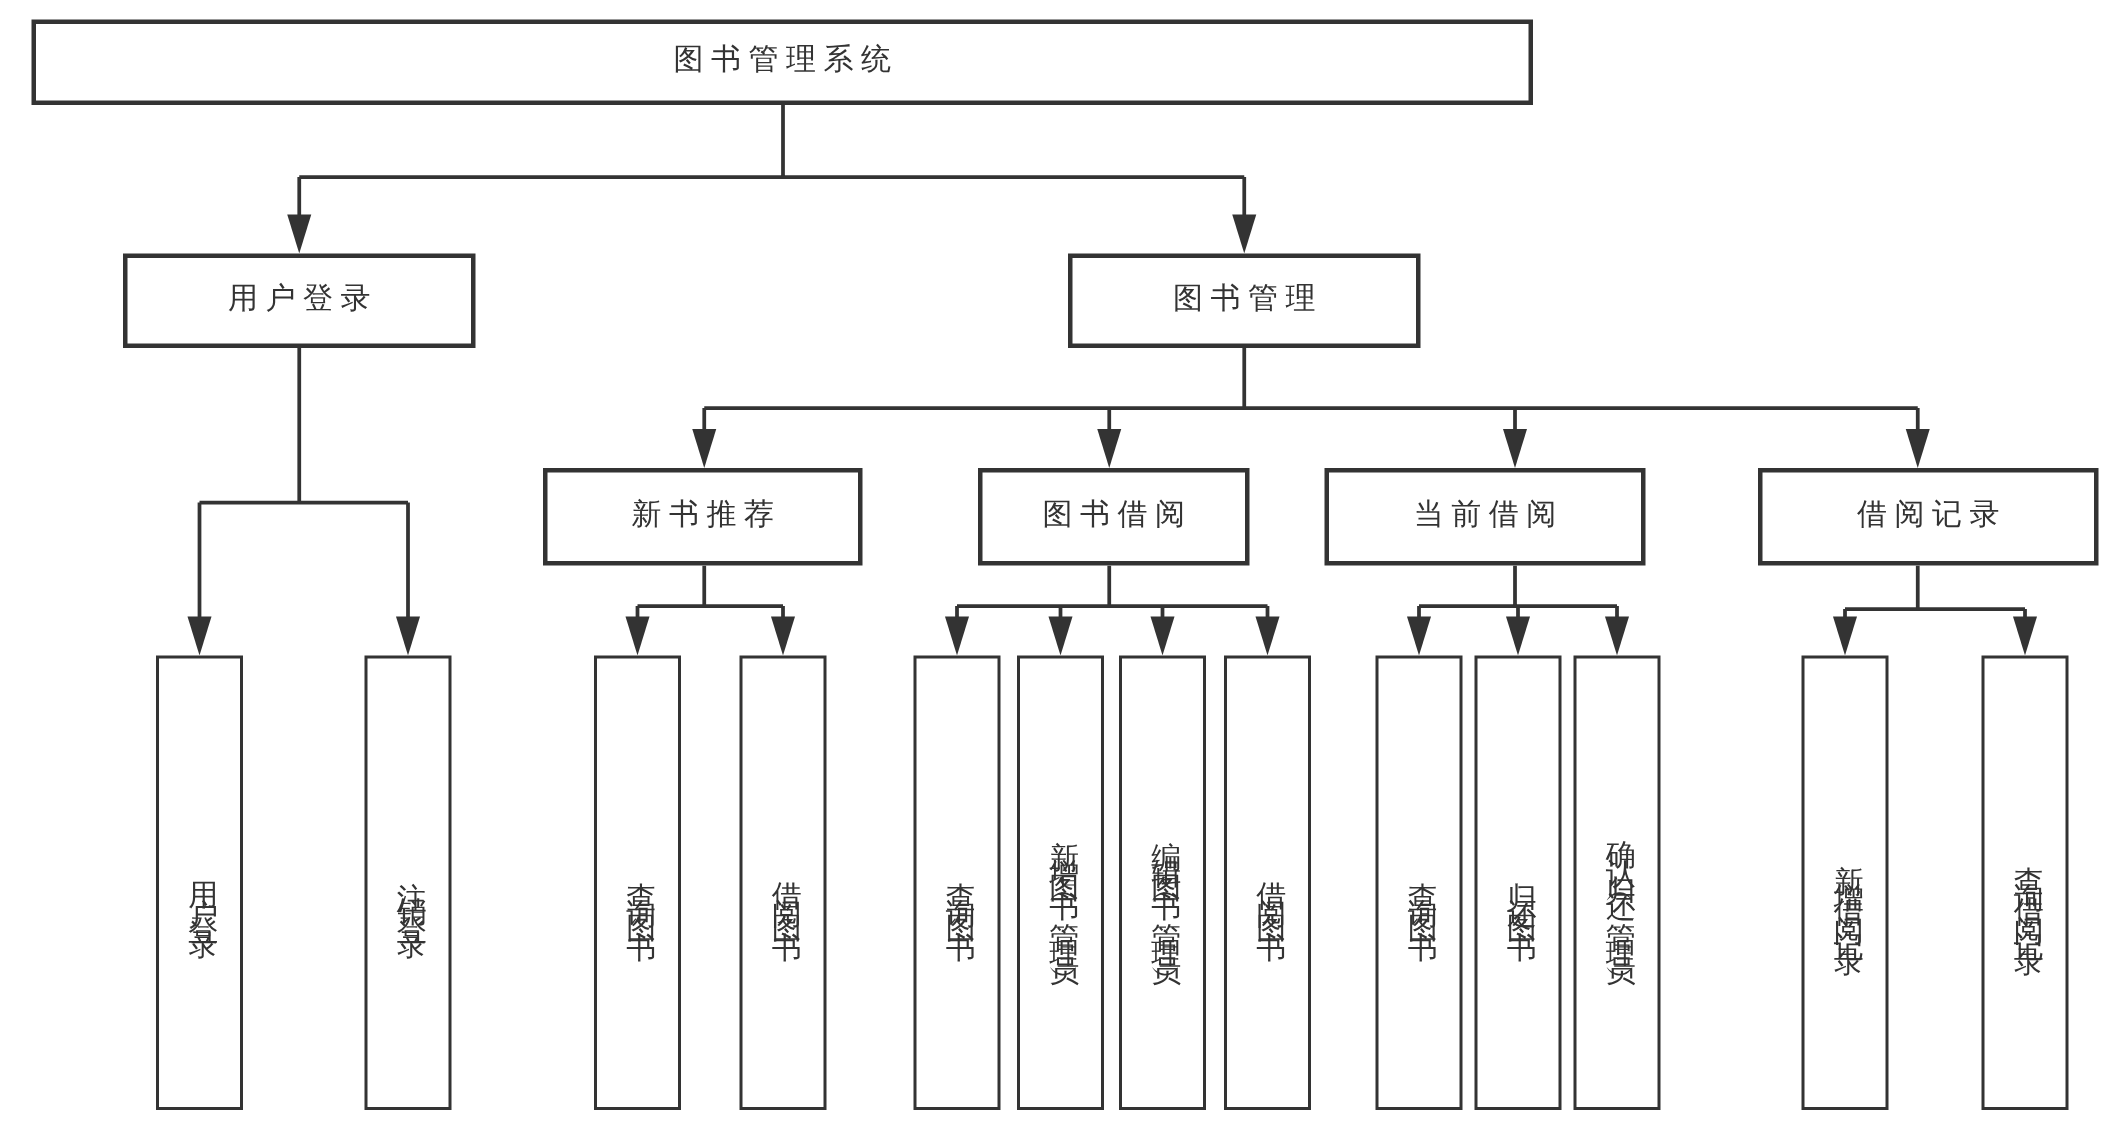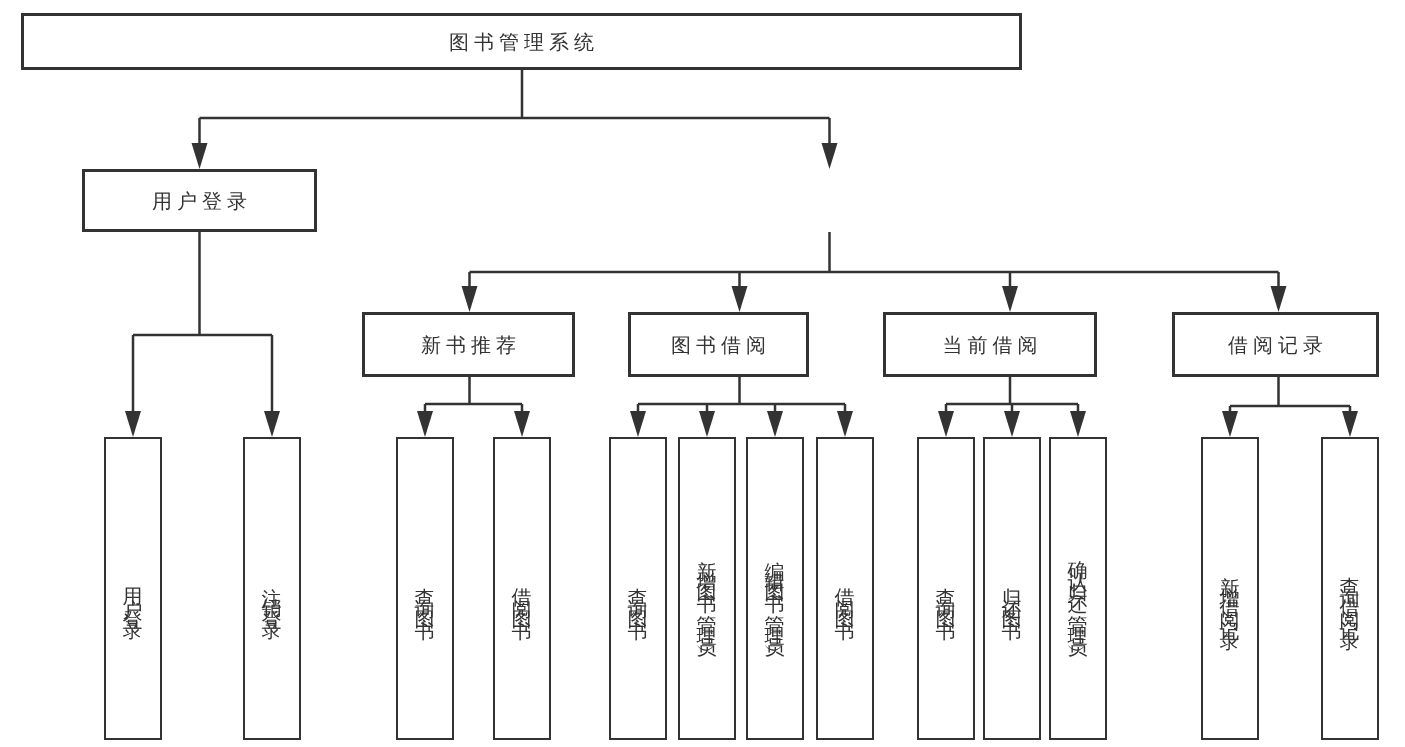--- a/index.html
+++ b/index.html
@@ -1,18 +1,18 @@
 <!DOCTYPE html>
 <html><head>
 <meta charset="utf-8">
 <style>
   html,body{margin:0;padding:0;background:#ffffff;}
   .canvas{
     position:relative;width:1405px;height:747px;background:#ffffff;
-    font-family:Liberation Sans, sans-serif;overflow:hidden;
+    font-family:Liberation Mono, monospace;overflow:hidden;
   }
   .wires{position:absolute;left:0;top:0;width:1405px;height:747px;}
   .node{
     position:absolute;box-sizing:border-box;background:#ffffff;
     border:3px solid #333333;display:flex;align-items:center;justify-content:center;
   }
   .node.leaf{border-width:2.5px;}
   .label{
     color:#333333;font-size:20px;letter-spacing:5px;margin-right:-5px;
     white-space:nowrap;line-height:1.2;
@@ -72,31 +72,34 @@
     </g>
   </svg>
 
   <div class="node" style="left:21px;top:13px;width:1001px;height:57px">
     <span class="label">图书管理系统</span>
   </div>
 
   <div class="node" style="left:82px;top:169px;width:235px;height:63px">
     <span class="label">用户登录</span>
   </div>
+  <div class="node" style="left:712px;top:169px;width:235px;height:63px">
+    <span class="label">图书管理</span>
+  </div>
 
   <div class="node" style="left:362px;top:312px;width:213px;height:65px">
     <span class="label">新书推荐</span>
   </div>
-  <div class="node" style="left:628px;top:312px;width:181px;height:65px">
+  <div class="node" style="left:652px;top:312px;width:181px;height:65px">
     <span class="label">图书借阅</span>
   </div>
   <div class="node" style="left:883px;top:312px;width:214px;height:65px">
     <span class="label">当前借阅</span>
   </div>
-  <div class="node" style="left:1172px;top:312px;width:207px;height:65px">
+  <div class="node" style="left:1172px;top:312px;width:227px;height:65px">
     <span class="label">借阅记录</span>
   </div>
 
   <div class="node leaf" style="left:104px;top:437px;width:58px;height:303px">
     <span class="vlabel">用户登录</span>
   </div>
   <div class="node leaf" style="left:243px;top:437px;width:58px;height:303px">
     <span class="vlabel">注销登录</span>
   </div>
 

